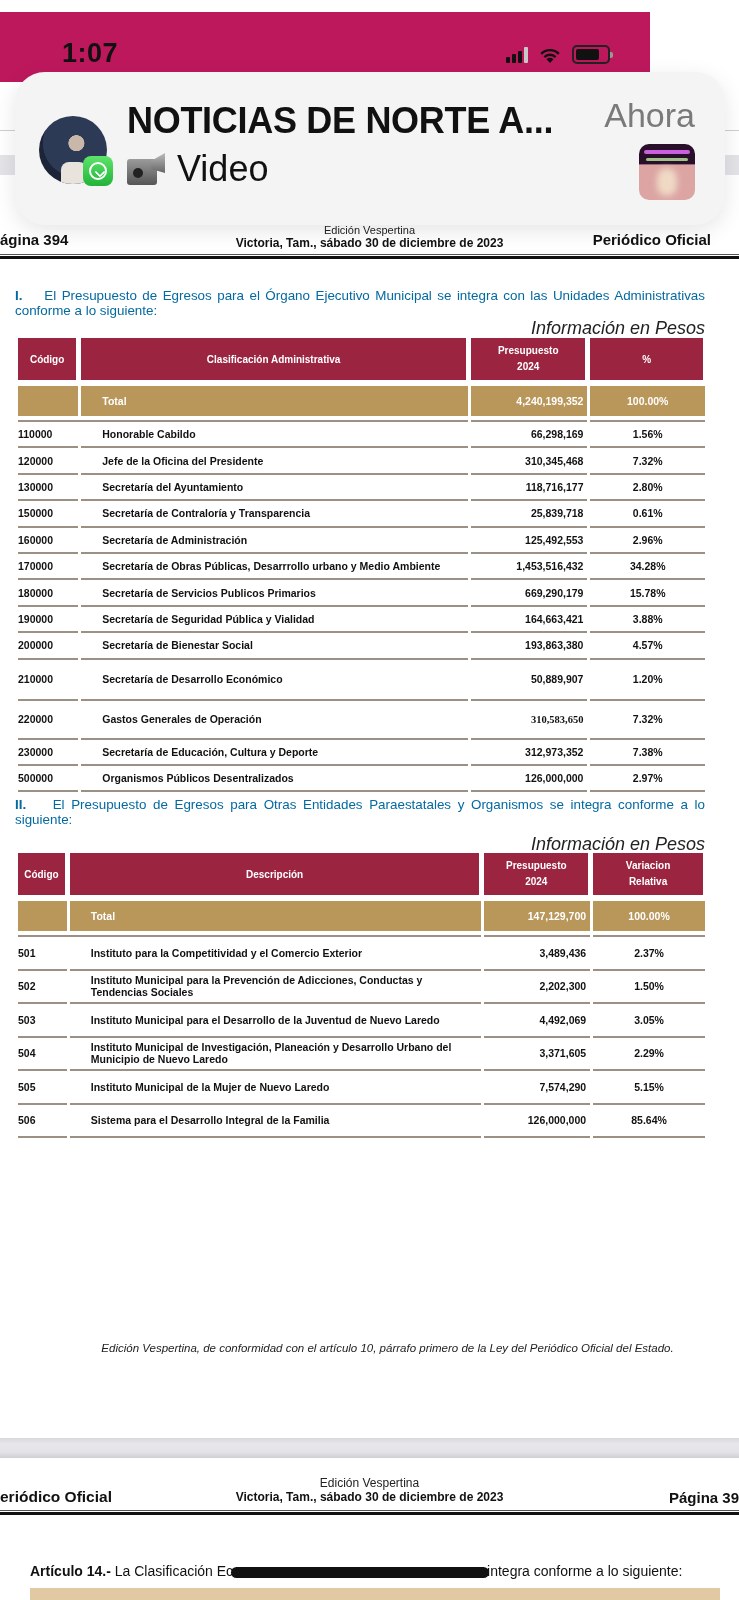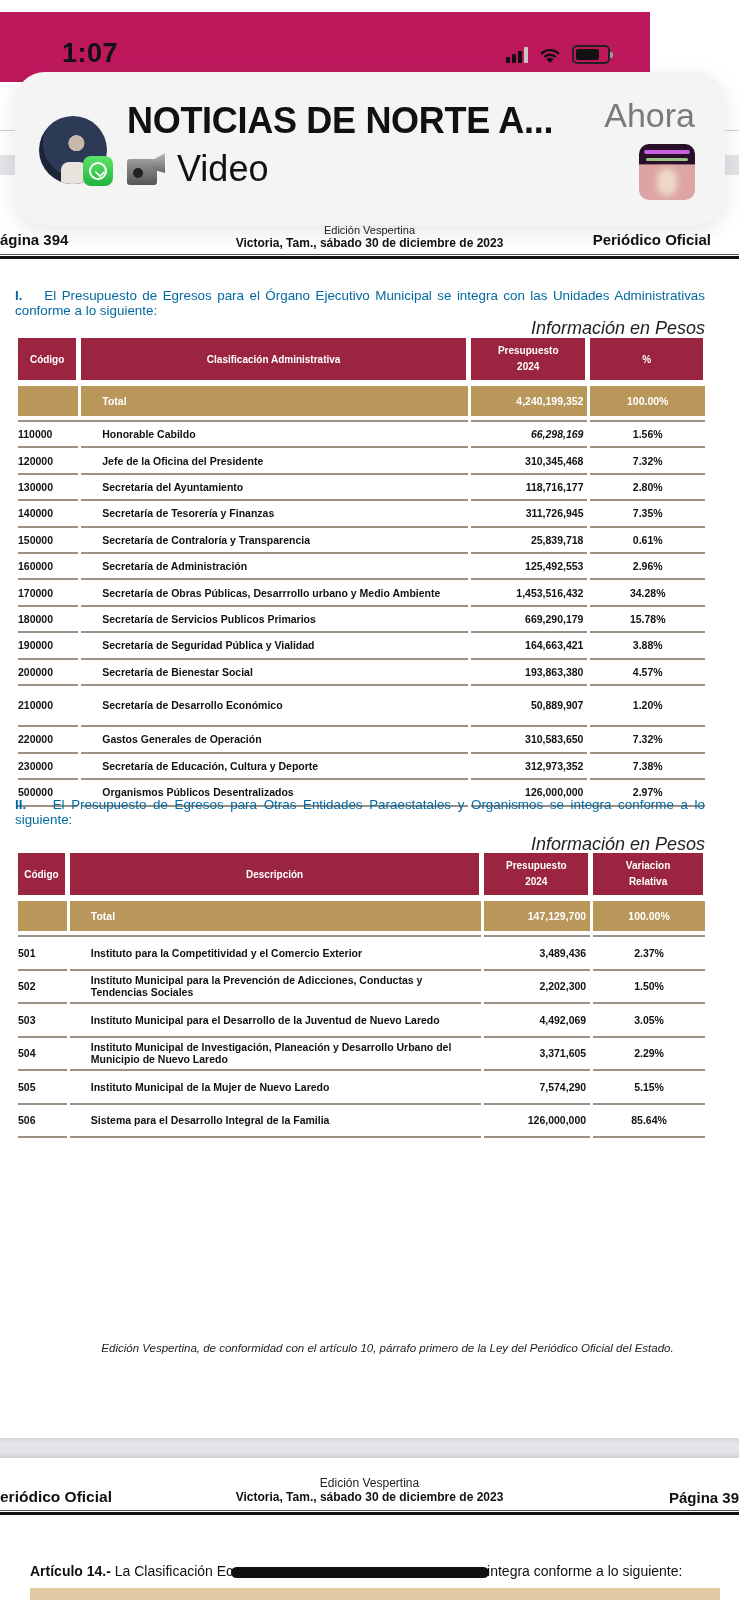--- a/index.html
+++ b/index.html
@@ -167,42 +167,36 @@
       <td class="c-pct">100.00%</td>
     </tr>
     <tr class="spacer">
         <td colspan="2"></td>
         <td></td>
         <td></td>
       </tr>
   <tr>
         <td class="c-code" style="height: 26.4px;">110000</td>
         <td class="c-desc" style="height: 26.4px;">Honorable Cabildo</td>
-        <td class="c-num" style="height: 26.4px; font-style: italic;">66,298,169</td>
+        <td class="c-num" style="height: 26.4px;">66,298,169</td>
         <td class="c-pct" style="height: 26.4px;">1.56%</td>
       </tr>
       <tr>
         <td class="c-code" style="height: 26.4px;">120000</td>
         <td class="c-desc" style="height: 26.4px;">Jefe de la Oficina del Presidente</td>
         <td class="c-num" style="height: 26.4px;">310,345,468</td>
         <td class="c-pct" style="height: 26.4px;">7.32%</td>
       </tr>
       <tr>
         <td class="c-code" style="height: 26.4px;">130000</td>
         <td class="c-desc" style="height: 26.4px;">Secretaría del Ayuntamiento</td>
         <td class="c-num" style="height: 26.4px;">118,716,177</td>
         <td class="c-pct" style="height: 26.4px;">2.80%</td>
       </tr>
       <tr>
-        <td class="c-code" style="height: 26.4px;">140000</td>
-        <td class="c-desc" style="height: 26.4px;">Secretaría de Tesorería y Finanzas</td>
-        <td class="c-num" style="height: 26.4px;">311,726,945</td>
-        <td class="c-pct" style="height: 26.4px;">7.35%</td>
-      </tr>
-      <tr>
         <td class="c-code" style="height: 26.4px;">150000</td>
         <td class="c-desc" style="height: 26.4px;">Secretaría de Contraloría y Transparencia</td>
         <td class="c-num" style="height: 26.4px;">25,839,718</td>
         <td class="c-pct" style="height: 26.4px;">0.61%</td>
       </tr>
       <tr>
         <td class="c-code" style="height: 26.4px;">160000</td>
         <td class="c-desc" style="height: 26.4px;">Secretaría de Administración</td>
         <td class="c-num" style="height: 26.4px;">125,492,553</td>
         <td class="c-pct" style="height: 26.4px;">2.96%</td>
@@ -233,21 +227,21 @@
       </tr>
       <tr>
         <td class="c-code" style="height: 26.4px;">210000</td>
         <td class="c-desc" style="height: 26.4px;">Secretaría de Desarrollo Económico</td>
         <td class="c-num" style="height: 41px; margin-top: 24px;">50,889,907</td>
         <td class="c-pct" style="height: 26.4px;">1.20%</td>
       </tr>
       <tr>
         <td class="c-code" style="height: 26.4px;">220000</td>
         <td class="c-desc" style="height: 26.4px;">Gastos Generales de Operación</td>
-        <td class="c-num" style="height: 27px;">310,583,650</td>
+        <td class="c-num" style="height: 39px; font-family: Liberation Serif, serif;">310,583,650</td>
         <td class="c-pct" style="height: 26.4px;">7.32%</td>
       </tr>
       <tr>
         <td class="c-code" style="height: 26.4px;">230000</td>
         <td class="c-desc" style="height: 26.4px;">Secretaría de Educación, Cultura y Deporte</td>
         <td class="c-num" style="height: 26.4px;">312,973,352</td>
         <td class="c-pct" style="height: 26.4px;">7.38%</td>
       </tr>
       <tr>
         <td class="c-code" style="height: 26.4px;">500000</td>

